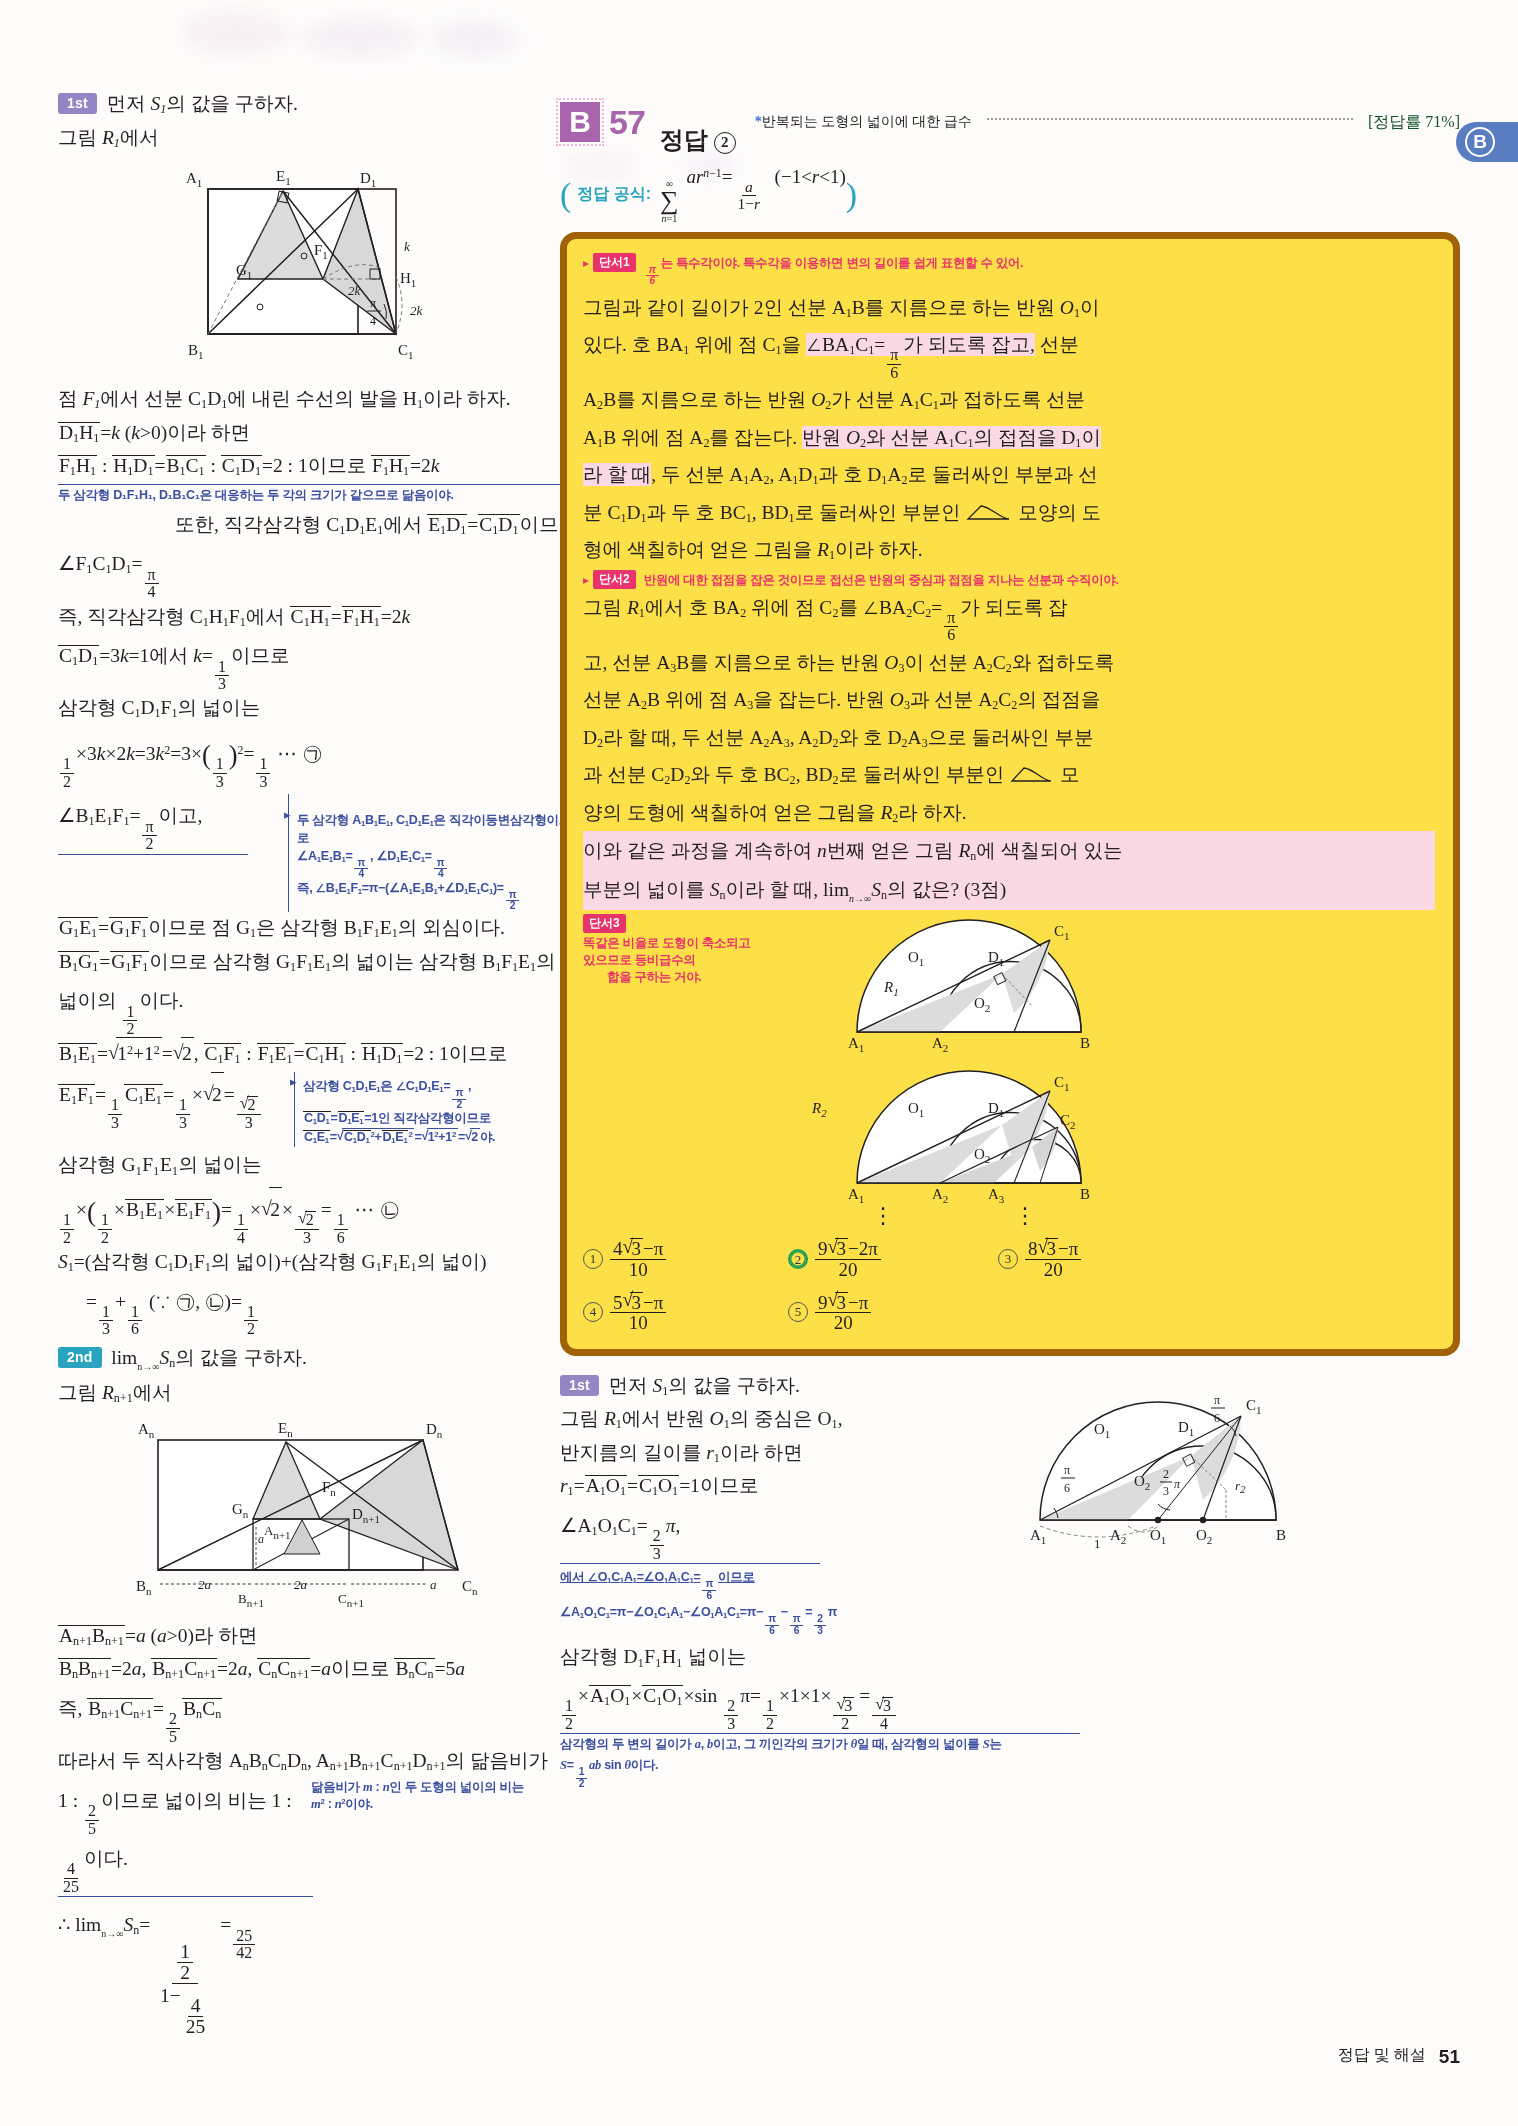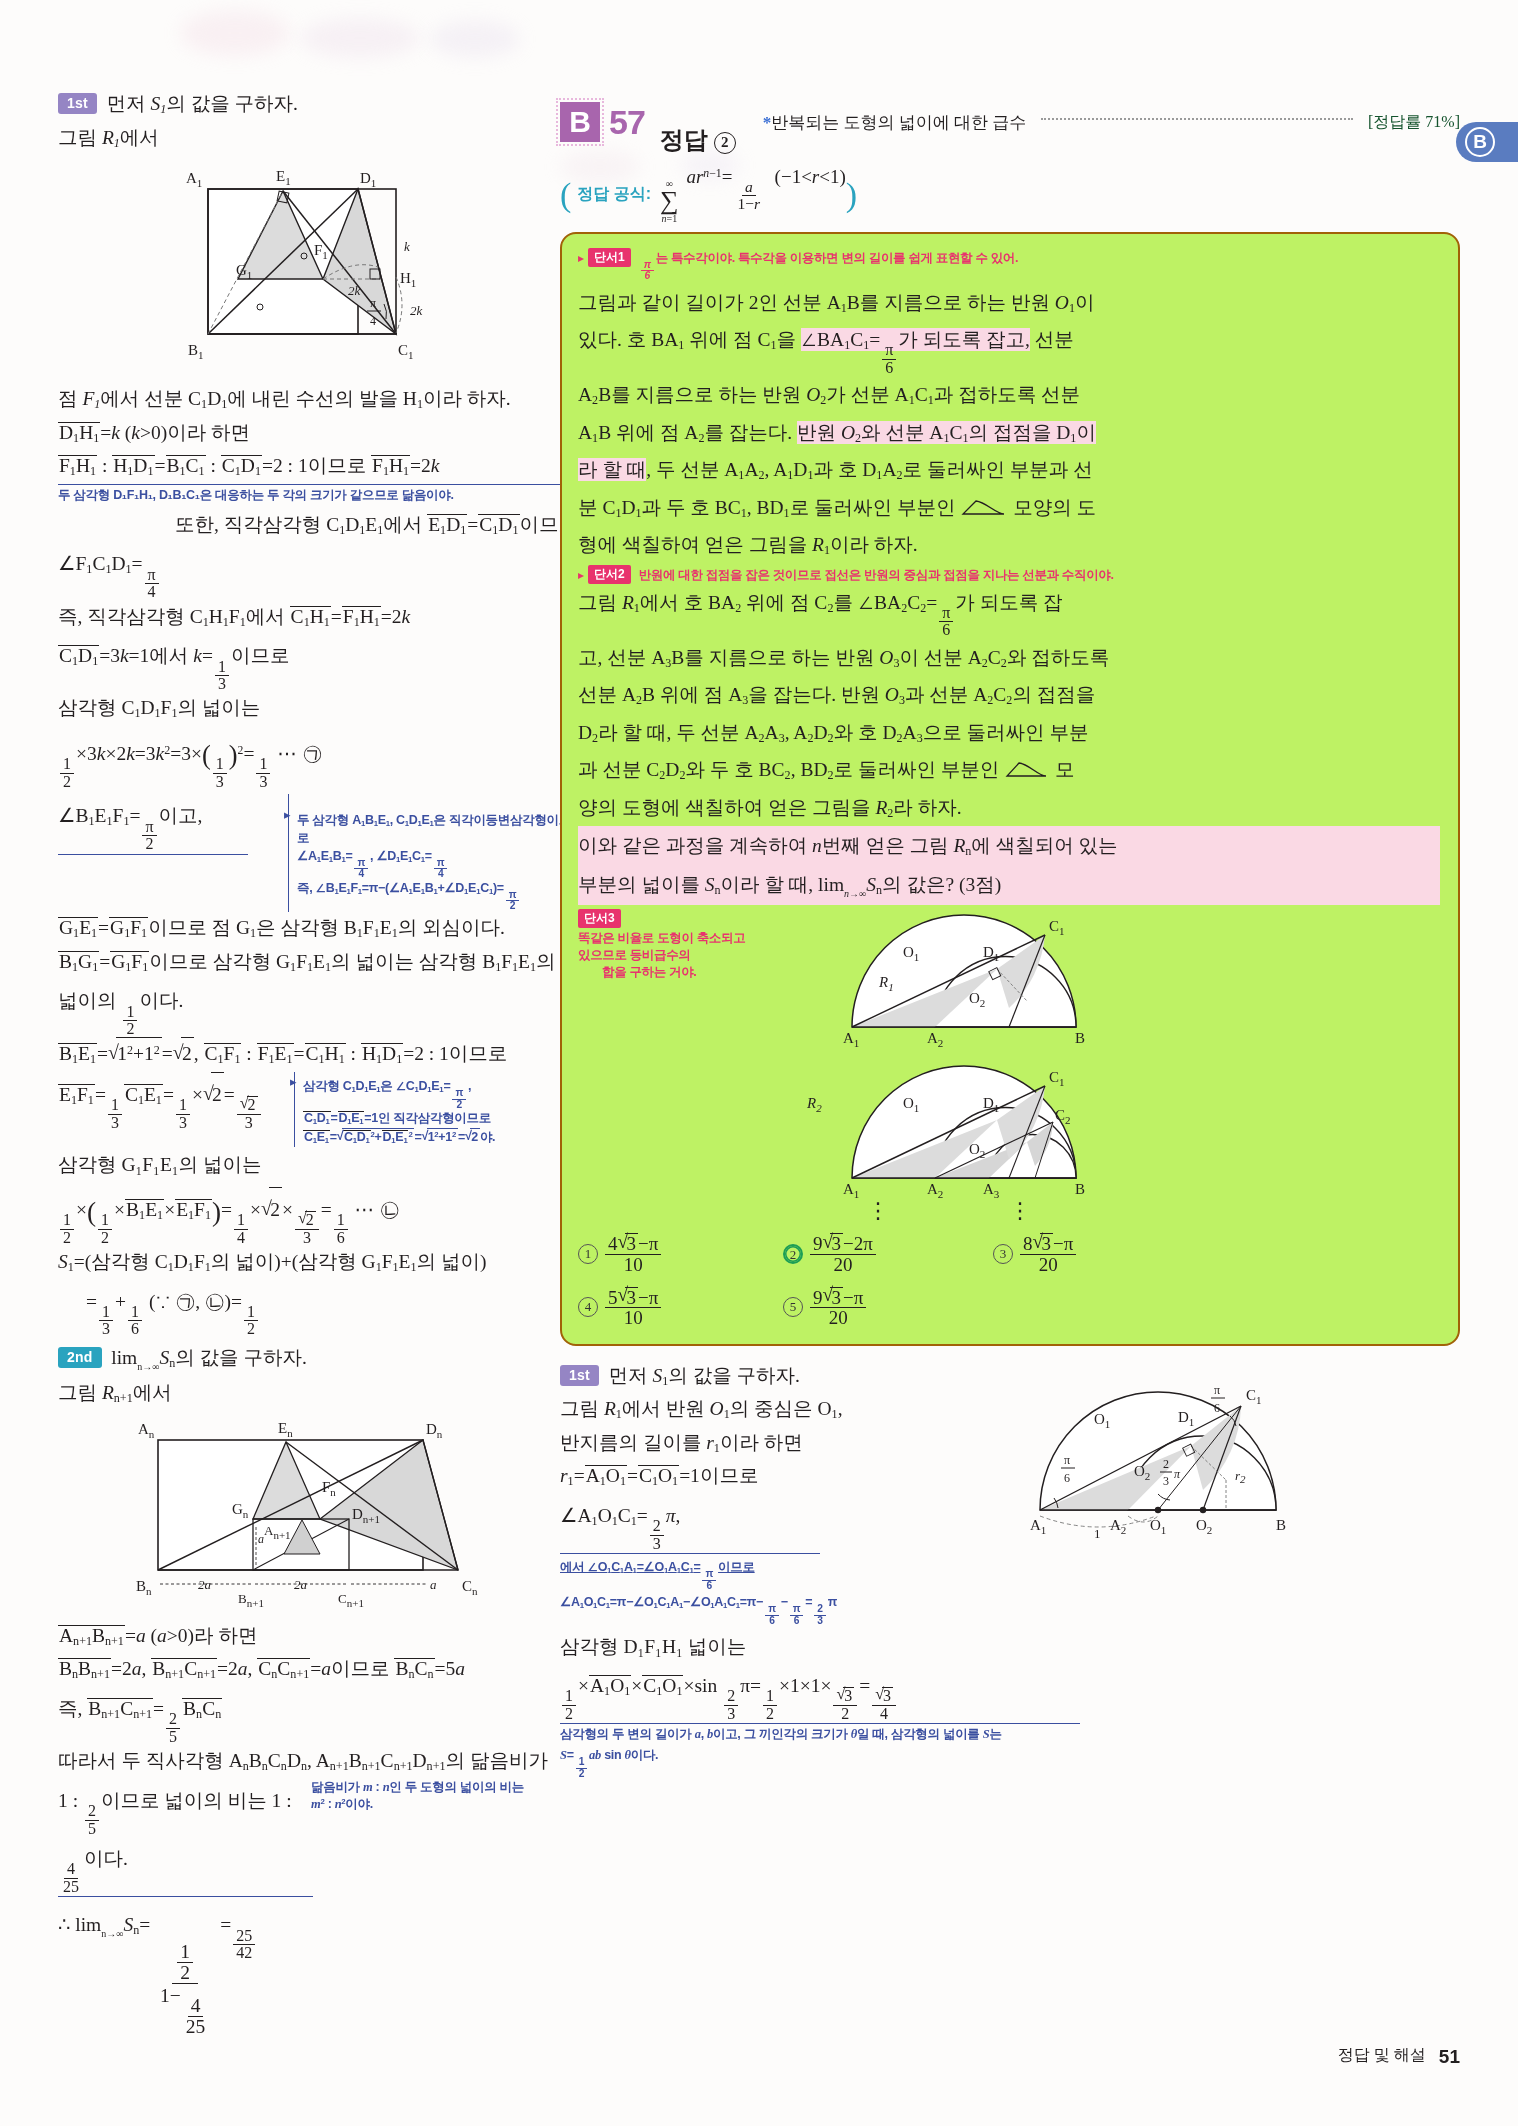--- a/index.html
+++ b/index.html
@@ -85,21 +85,21 @@
     outline:2px dotted #e8b8dd; outline-offset:2px;
   }
   .qnum { color:#a865ad; font-family:"Liberation Sans", sans-serif;
           font-weight:bold; font-size:34px; letter-spacing:-1px; }
   .qans { font-size:24px; font-weight:bold; margin-left:6px;margin-top:36px; }
   .circnum {
     display:inline-block; border:1.6px solid #231f20; border-radius:50%;
     width:22px; height:22px; line-height:19px; text-align:center;
     font-size:15px; vertical-align:1px;
   }
-  .qtopic { font-size:17px; margin-left:18px; }
+  .qtopic { font-size:14px; margin-left:10px; }
   .qtopic .star { color:#3b6fd4; font-weight:bold; }
   .leader { flex:1; border-bottom:2px dotted #9a9a9a; margin:0 6px 6px; height:0; min-width:30px; }
   .qrate { color:#14532d; font-size:16px; white-space:nowrap; }
 
   .tabB {
     position:absolute; right:0; top:122px; width:62px; height:40px;
     background:#5a7cc0; border-radius:20px 0 0 20px;
     display:flex; align-items:center; justify-content:flex-start; padding-left:9px;
   }
   .tabB .circ {
@@ -112,22 +112,22 @@
   .formula-line { display:flex; align-items:center; font-size:19px; margin:10px 0 8px; }
   .brk { color:#2aa3bf; font-size:34px; line-height:0.8; font-weight:300; }
   .flabel { color:#2aa3bf; font-weight:bold; font-size:16px;
             font-family:"Liberation Sans", sans-serif; margin:0 6px; }
   .sigma { display:inline-flex; flex-direction:column; align-items:center;
            font-size:11px; line-height:1; vertical-align:-.35em; margin:0 3px; }
   .sigma .big { font-size:26px; line-height:.95; font-family:"Liberation Serif", serif; }
 
   
   .card {
-    border:2px solid #a16207; border-radius:16px;
-    background:#bef264; padding:14px 18px 16px 16px;
+    border:7px solid #a16207; border-radius:16px;
+    background:#fde047; padding:14px 18px 16px 16px;
     position:relative;
   }
   .card .ptext { font-size:19.5px; line-height:1.92; }
 
   
   .choices { margin-top:14px; }
   .crow { display:flex; align-items:center; font-size:19px; }
   .citem { display:flex; align-items:center; }
   .cmark {
     display:inline-block; border:1.4px solid #555; border-radius:50%;

